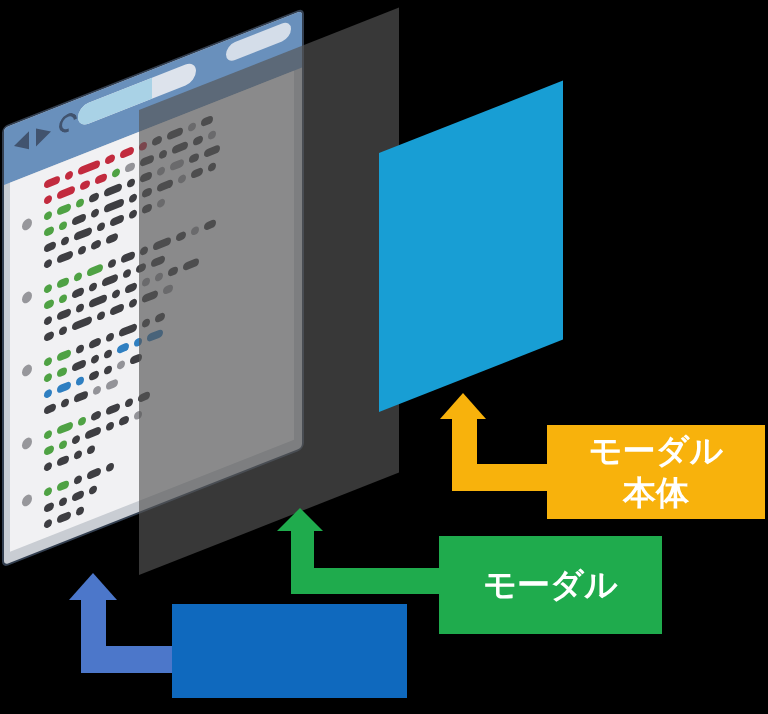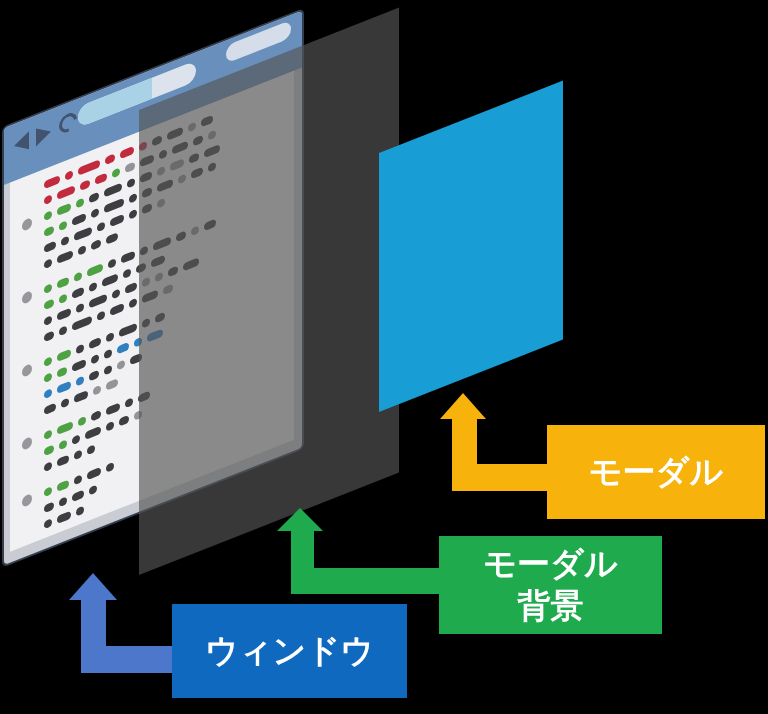--- a/index.html
+++ b/index.html
@@ -287,22 +287,21 @@
   <div class="arrow-part arrow-head ah-green" style="border-bottom-color: rgb(31, 171, 77);"></div>
   <div class="arrow-part vs-green" style="background: rgb(31, 171, 77);"></div>
   <div class="arrow-part hb-green" style="background: rgb(31, 171, 77);"></div>
 
   <div class="arrow-part arrow-head ah-blue" style="border-bottom-color: rgb(76, 119, 202);"></div>
   <div class="arrow-part vs-blue" style="background: rgb(76, 119, 202);"></div>
   <div class="arrow-part hb-blue" style="background: rgb(76, 119, 202);"></div>
 
   <div class="label-box box-yellow" style="background: rgb(248, 178, 12);">
     <span>モーダル</span>
+    <span>本体</span>
   </div>
   <div class="label-box box-green" style="background: rgb(31, 171, 77);">
     <span>モーダル</span>
-    <span>背景</span>
   </div>
   <div class="label-box box-blue" style="background: rgb(15, 105, 190);">
-    <span>ウィンドウ</span>
   </div>
 
 </div>
 
 </body></html>

